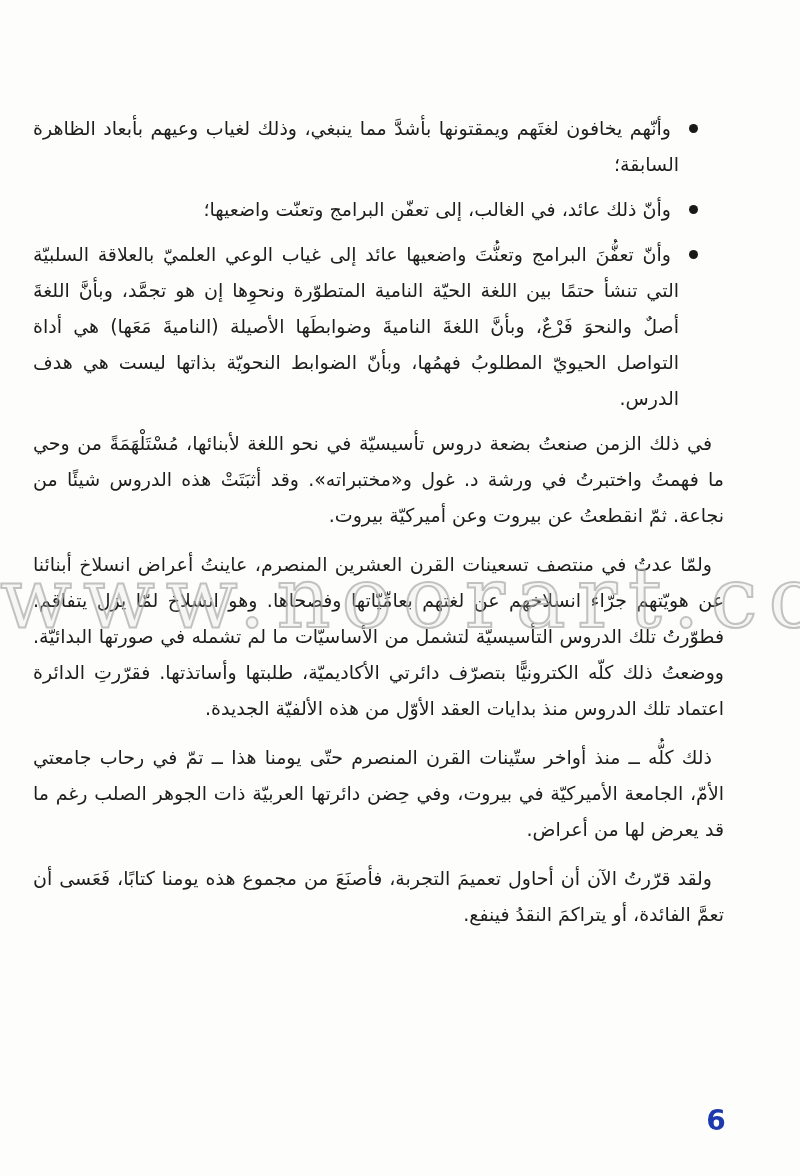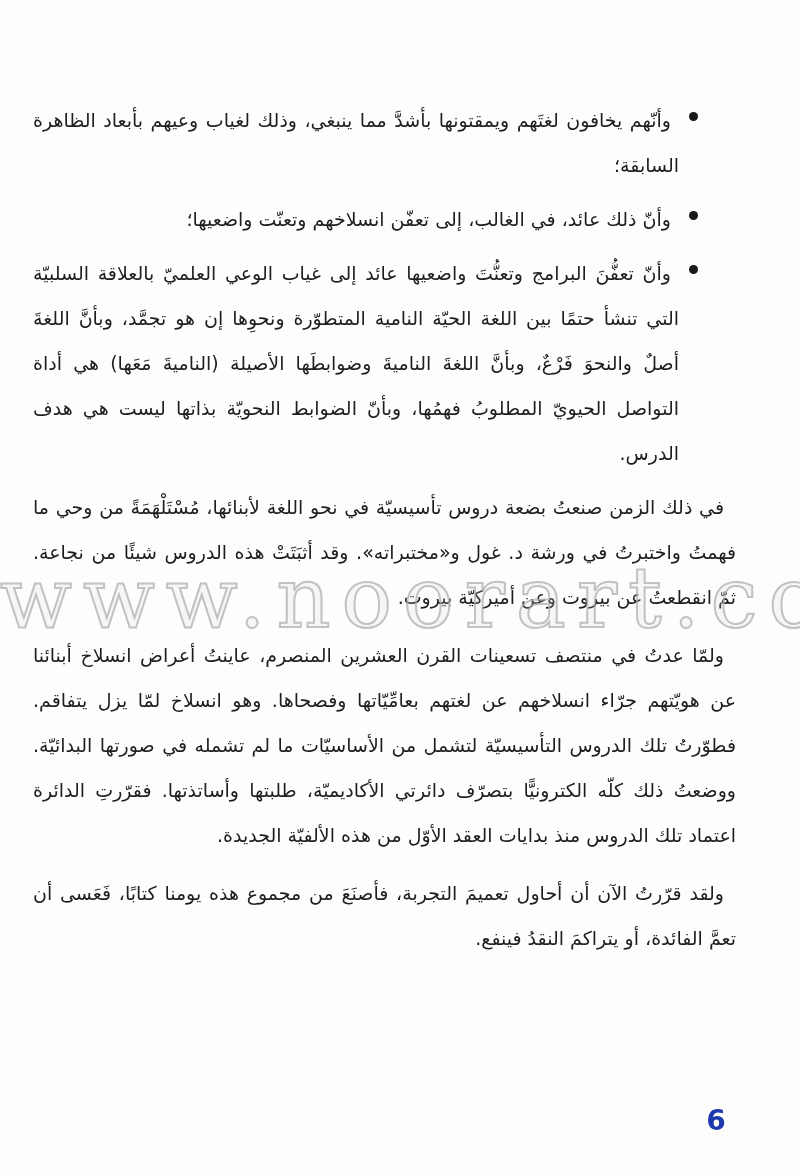--- a/index.html
+++ b/index.html
@@ -7,26 +7,26 @@
     width: 800px;
     height: 1176px;
     position: relative;
     background: #fdfdfb;
     overflow: hidden;
     font-family: "DejaVu Sans", sans-serif;
     color: #1e1e1e;
   }
   .page-content {
     position: absolute;
-    top: 98px;
+    top: 110px;
     left: 33px;
     width: 707px;
     direction: rtl;
     font-size: 19px;
-    line-height: 45px;
+    line-height: 36px;
     text-align: justify;
   }
   ul.bullet-list {
     list-style: none;
     margin: 0 40px 4px 0;
     padding: 0;
   }
   ul.bullet-list li {
     position: relative;
     padding-right: 21px;
@@ -36,21 +36,21 @@
   .bullet-marker {
     position: absolute;
     right: 2px;
     top: 14px;
     width: 9px;
     height: 9px;
     border-radius: 50%;
     background: #191919;
   }
   .page-content p {
-    margin: 0 4px 13px 0;
+    margin: 0 16px 13px 0;
     text-indent: 12px;
   }
   .watermark {
     position: absolute;
     top: 556px;
     left: 0;
     width: 800px;
     height: 84px;
     line-height: 84px;
     font-family: "DejaVu Serif", serif;
@@ -80,28 +80,29 @@
 <body>
 
 <div class="page-content">
   <ul class="bullet-list">
     <li>
       <span class="bullet-marker"></span>
       <span>وأنّهم يخافون لغتَهم ويمقتونها بأشدَّ مما ينبغي، وذلك لغياب وعيهم بأبعاد الظاهرة السابقة؛</span>
     </li>
     <li>
       <span class="bullet-marker"></span>
-      <span>وأنّ ذلك عائد، في الغالب، إلى تعفّن انسلاخهم وتعنّت واضعيها؛</span>
+      <span>وأنّ ذلك عائد، في الغالب، إلى تعفّن البرامج وتعنّت واضعيها؛</span>
     </li>
     <li>
       <span class="bullet-marker"></span>
       <span>وأنّ تعفُّنَ البرامج وتعنُّتَ واضعيها عائد إلى غياب الوعي العلميّ بالعلاقة السلبيّة التي تنشأ حتمًا بين اللغة الحيّة النامية المتطوّرة ونحوِها إن هو تجمَّد، وبأنَّ اللغةَ أصلٌ والنحوَ فَرْعٌ، وبأنَّ اللغةَ الناميةَ وضوابطَها الأصيلة (الناميةَ مَعَها) هي أداة التواصل الحيويّ المطلوبُ فهمُها، وبأنّ الضوابط النحويّة بذاتها ليست هي هدف الدرس.</span>
     </li>
   </ul>
 
   <p>في ذلك الزمن صنعتُ بضعة دروس تأسيسيّة في نحو اللغة لأبنائها، مُسْتَلْهَمَةً من وحي ما فهمتُ واختبرتُ في ورشة د. غول و«مختبراته». وقد أثبَتَتْ هذه الدروس شيئًا من نجاعة. ثمّ انقطعتُ عن بيروت وعن أميركيّة بيروت.</p>
   <p>ولمّا عدتُ في منتصف تسعينات القرن العشرين المنصرم، عاينتُ أعراض انسلاخ أبنائنا عن هويّتهم جرّاء انسلاخهم عن لغتهم بعامِّيّاتها وفصحاها. وهو انسلاخ لمّا يزل يتفاقم. فطوّرتُ تلك الدروس التأسيسيّة لتشمل من الأساسيّات ما لم تشمله في صورتها البدائيّة. ووضعتُ ذلك كلّه الكترونيًّا بتصرّف دائرتي الأكاديميّة، طلبتها وأساتذتها. فقرّرتِ الدائرة اعتماد تلك الدروس منذ بدايات العقد الأوّل من هذه الألفيّة الجديدة.</p>
+  <p>ذلك كلُّه ــ منذ أواخر ستّينات القرن المنصرم حتّى يومنا هذا ــ تمّ في رحاب جامعتي الأمّ، الجامعة الأميركيّة في بيروت، وفي حِضن دائرتها العربيّة ذات الجوهر الصلب رغم ما قد يعرض لها من أعراض.</p>
   <p>ولقد قرّرتُ الآن أن أحاول تعميمَ التجربة، فأصنَعَ من مجموع هذه يومنا كتابًا، فَعَسى أن تعمَّ الفائدة، أو يتراكمَ النقدُ فينفع.</p>
 </div>
 
 <div class="watermark">www.noorart.com</div>
 
 <div class="page-number">6</div>
 
 </body></html>

